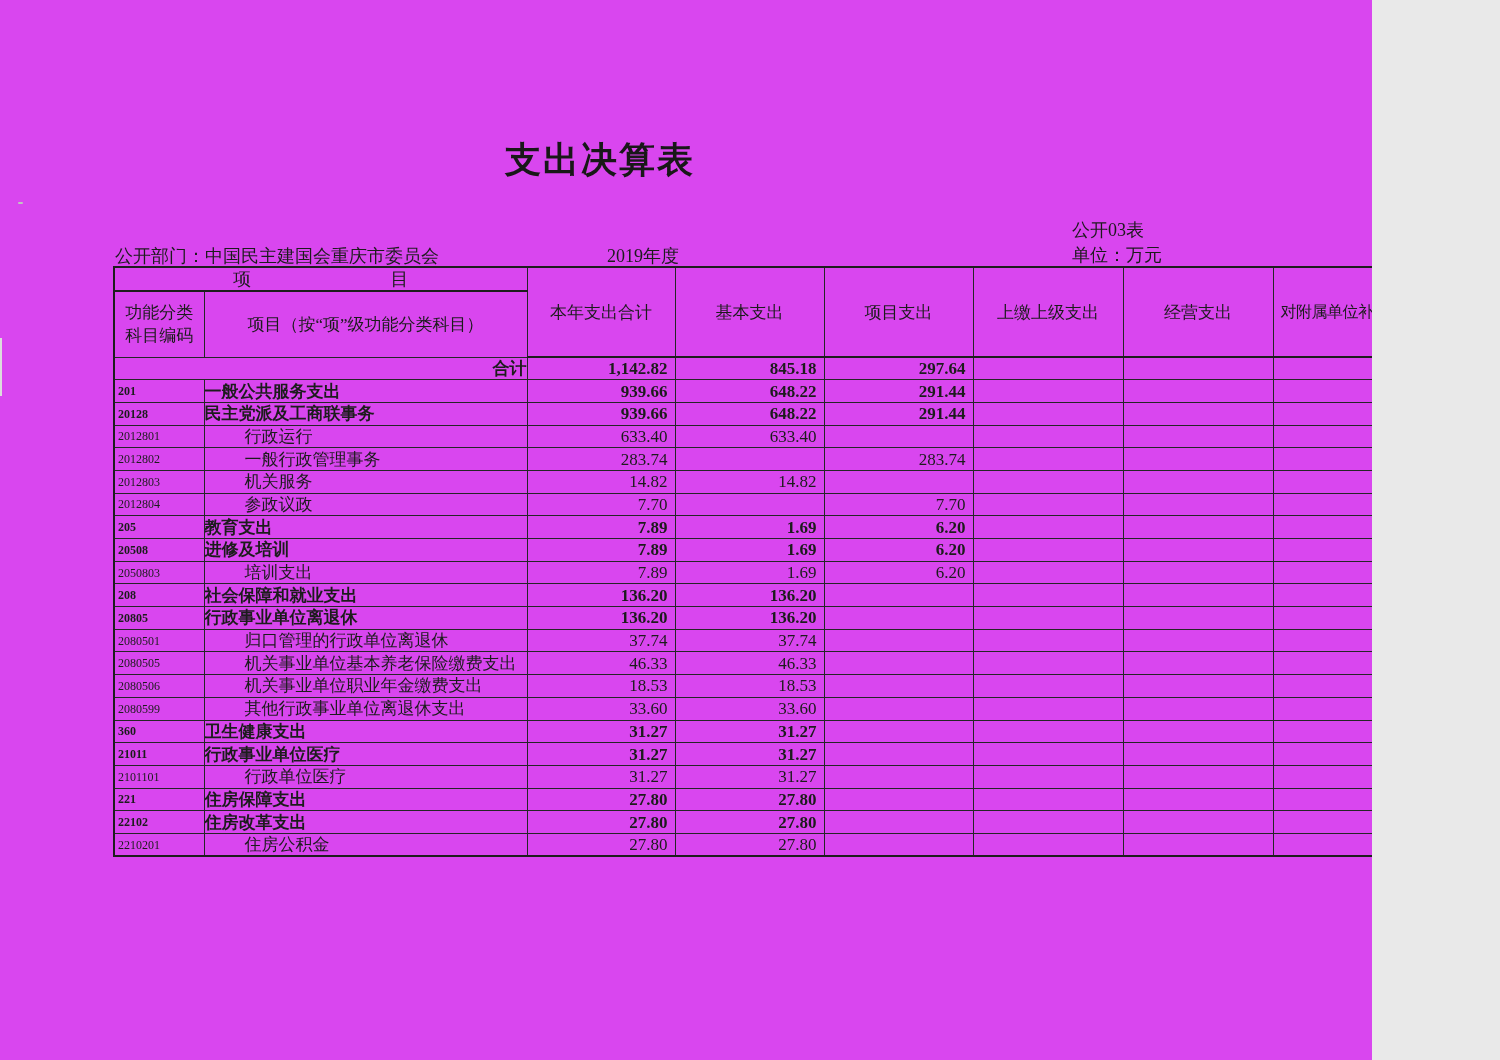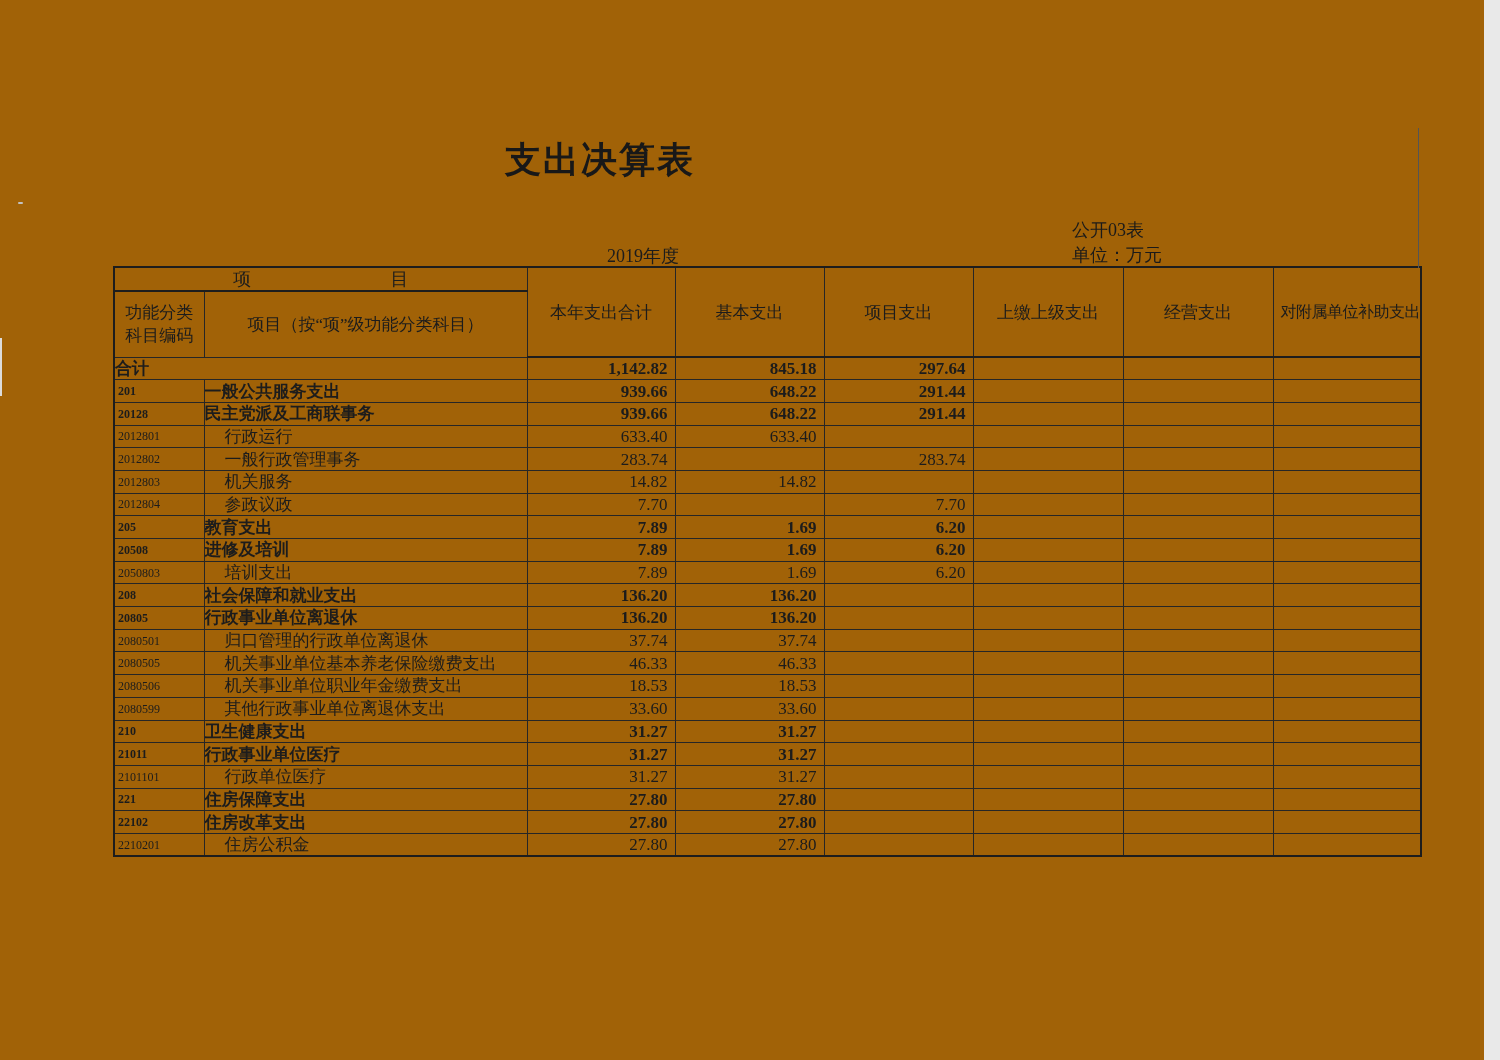--- a/index.html
+++ b/index.html
@@ -1,21 +1,21 @@
 <!DOCTYPE html>
 <html><head>
 <meta charset="utf-8">
 <style>
   * { box-sizing: border-box; margin: 0; padding: 0; }
   html, body { background: #e9e9e9; }
   .page {
     position: relative;
-    width: 1484px;
+    width: 1372px;
     height: 1060px;
-    background: #a16207;
+    background: #d946ef;
     font-family: "Liberation Serif", "DejaVu Serif", serif;
     color: #1c1c1c;
     overflow: hidden;
   }
   .title {
     position: absolute;
     top: 136px;
     left: 400px;
     width: 400px;
     text-align: center;
@@ -61,44 +61,45 @@
   th.tight { font-size: 16px; letter-spacing: -0.5px; text-align: right; }
 
   tbody td {
     height: 22.7px;
     font-size: 17px;
     line-height: 1;
     vertical-align: middle;
   }
   td.code { padding-left: 3px; font-size: 12px; }
   td.name { padding-left: 0; }
-  td.name.indent { padding-left: 20px; }
+  td.name.indent { padding-left: 40px; }
   td.num { text-align: right; padding-right: 7px; }
   tr.bold td { font-weight: 700; }
-  td.hj { text-align: left; font-weight: 700; }
+  td.hj { text-align: right; font-weight: 700; }
 
   .note { position: absolute; top: 860px; left: 114px; font-size: 17px; color: #222; }
 
   
   .scan-vline { position: absolute; left: 1418px; top: 128px; width: 1px; height: 140px; background: #555; }
   .scan-speck { position: absolute; left: 18px; top: 202px; width: 5px; height: 2px; background: #c2c2c2; border-radius: 1px; }
   .scan-smudge { position: absolute; left: 0px; top: 338px; width: 2px; height: 58px; background: #dcdcdc; }
 </style>
 </head>
 <body>
 
 <div class="page">
 
   <div class="title">支出决算表</div>
 
   <div class="meta-right">
     <div>公开03表</div>
     <div>单位：万元</div>
   </div>
 
+  <div class="dept-label">公开部门：中国民主建国会重庆市委员会</div>
   <div class="year-label">2019年度</div>
 
   <table class="main">
     <colgroup>
       <col style="width:90px">
         <col style="width:323px">
         <col style="width:148px">
         <col style="width:149px">
       <col style="width:149px">
         <col style="width:150px">
@@ -279,21 +280,21 @@
           <td class="code">2080599</td>
           <td class="name indent">其他行政事业单位离退休支出</td>
           <td class="num">33.60</td>
           <td class="num">33.60</td>
           <td class="num"></td>
           <td class="num"></td>
           <td class="num"></td>
           <td class="num"></td>
         </tr>
         <tr class="bold">
-          <td class="code">210</td>
+          <td class="code">360</td>
           <td class="name">卫生健康支出</td>
           <td class="num">31.27</td>
           <td class="num">31.27</td>
           <td class="num"></td>
           <td class="num"></td>
           <td class="num"></td>
           <td class="num"></td>
         </tr>
         <tr class="bold">
           <td class="code">21011</td>

